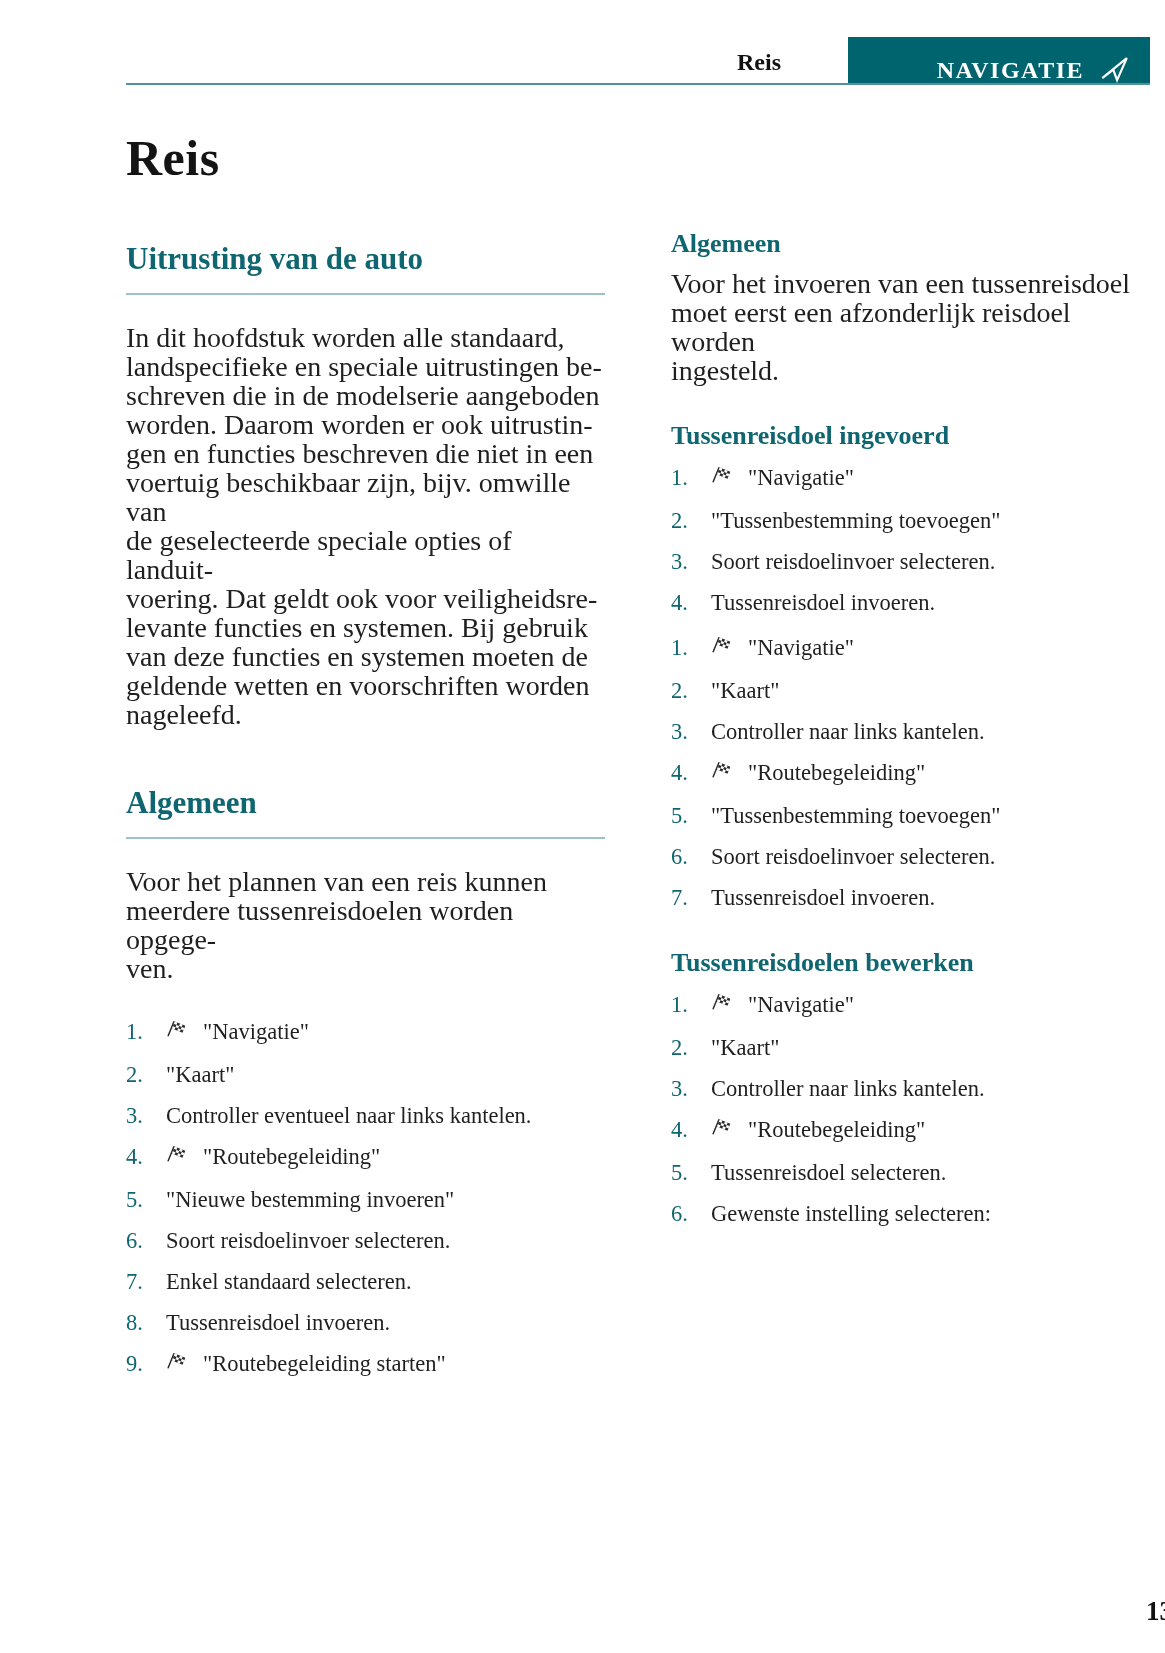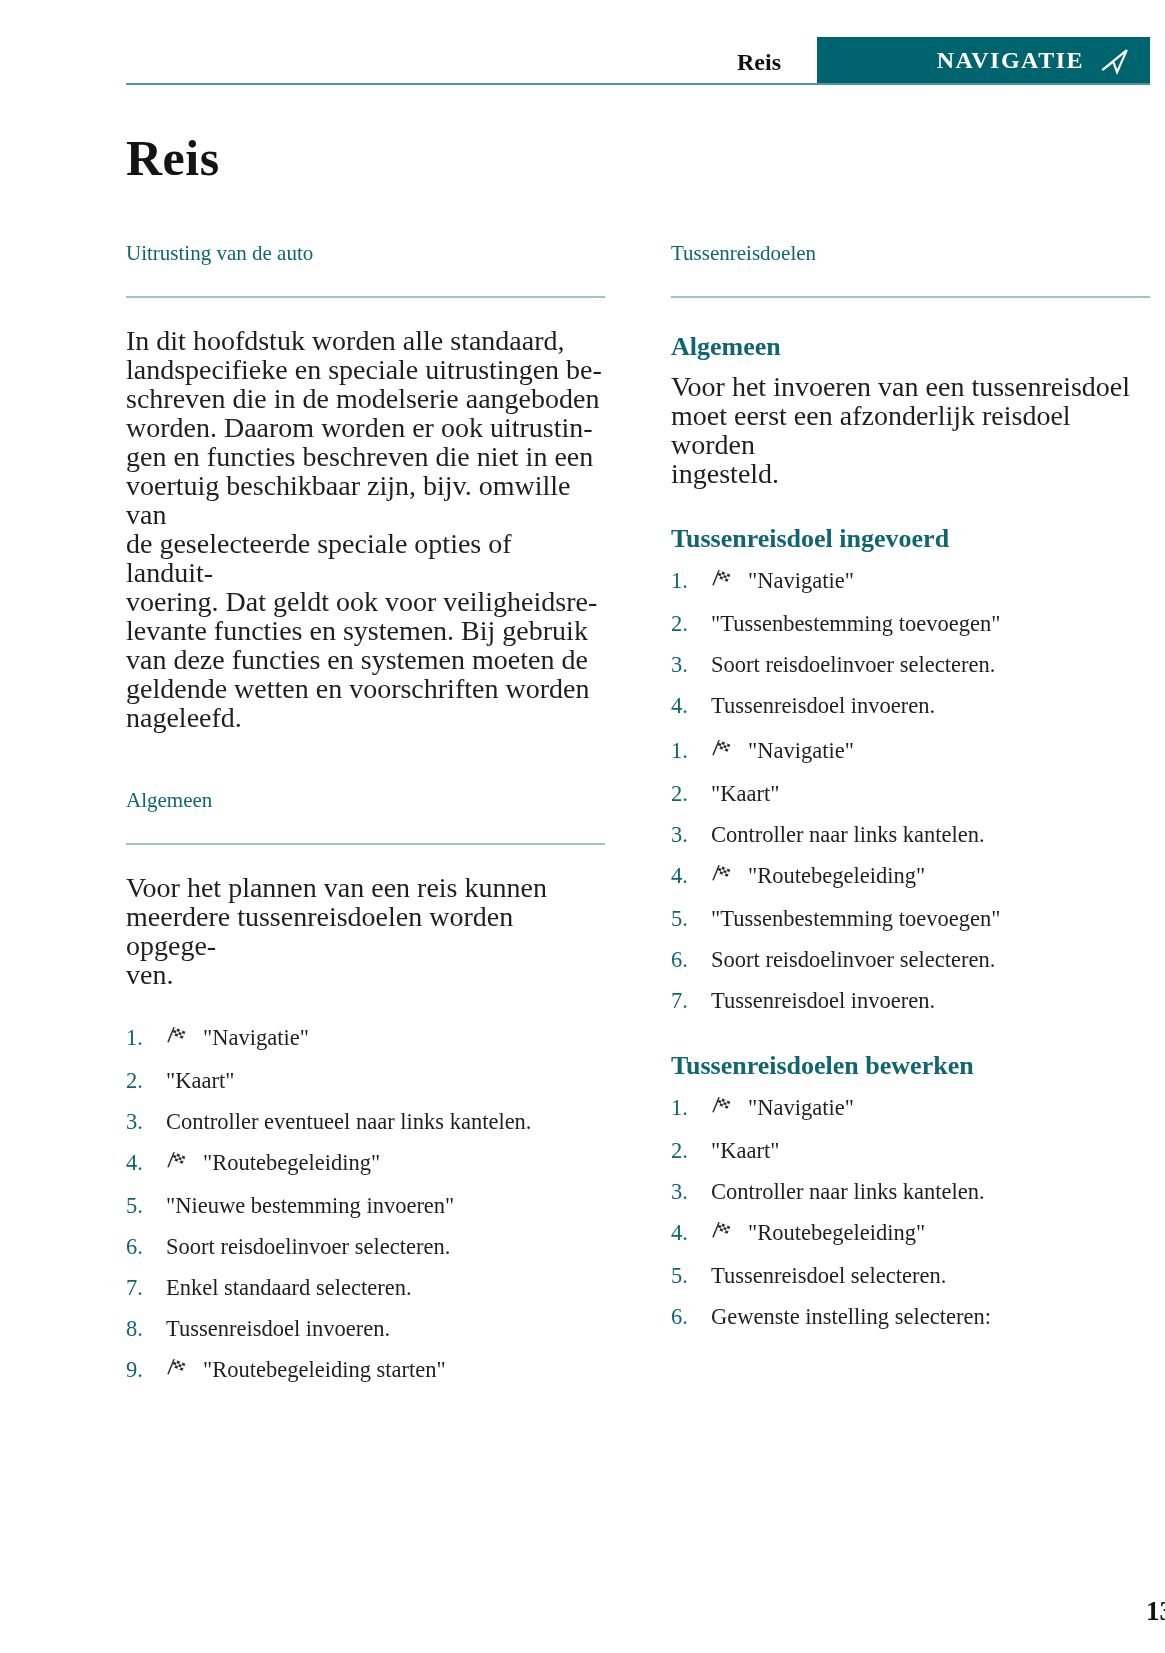--- a/index.html
+++ b/index.html
@@ -10,35 +10,35 @@
     font-family:"Liberation Serif",serif;
     color:#1f1f1f;
     overflow:hidden;
     margin-left:48px;
   }
   
   .header{position:absolute;top:0;left:0;right:0;height:85px;}
   .header-rule{position:absolute;left:78px;right:63px;bottom:0;height:2px;background:#4f939c;}
   .chapter-label{position:absolute;right:432px;bottom:9px;font-size:24px;font-weight:bold;color:#111;}
   .nav-badge{
-    position:absolute;right:63px;bottom:1px;width:333px;height:47px;
+    position:absolute;right:63px;bottom:1px;width:302px;height:47px;
     background:#00646F;color:#ffffff;
-    display:flex;align-items:center;justify-content:flex-end;
+    display:flex;align-items:flex-end;justify-content:flex-end;
     gap:15px;padding-right:20px;box-sizing:border-box;
   }
   .nav-badge-label{font-size:24px;font-weight:bold;letter-spacing:1.5px;}
   .nav-arrow{display:block;}
   
   .content{padding:85px 63px 0 78px;}
   .page-title{font-size:50px;font-weight:bold;color:#141414;margin:44px 0 0 0;letter-spacing:.5px;}
   .columns{display:flex;gap:66px;margin-top:8px;}
   .col{width:479px;flex:none;}
   .section-title{
-    font-size:21px;font-weight:normal;color:#0F6670;margin:0;
-    padding-bottom:30px;border-bottom:2px solid #9fc2c8;
+    font-size:31px;font-weight:bold;color:#0F6670;margin:0;
+    padding-bottom:16px;border-bottom:2px solid #9fc2c8;
   }
   .mt-first{margin-top:46px;}
   .mt-section{margin-top:56px;}
   .mt-section2{margin-top:54px;}
   .sub-title{font-size:26px;font-weight:bold;color:#0F6670;margin:36px 0 0 0;}
   .sub-title.tight{margin-top:34px;}
   .body-p{font-size:28px;line-height:29px;margin:28px 0 0 0;white-space:pre-line;}
   .body-p.after-sub{margin-top:10px;}
   .body-p.mid{margin-top:12px;}
   .body-p.between{margin-top:14px;}
@@ -171,21 +171,20 @@
                     </g>
                   </g>
                 </svg></span>
             <span class="txt">"Routebegeleiding starten"</span>
           </div>
         </div>
       </div>
 
       <div class="col">
 
-        <h2 class="section-title mt-first">Tussenreisdoelen</h2>
 
         <h3 class="sub-title tight">Algemeen</h3>
         <p class="body-p after-sub">Voor het invoeren van een tussenreisdoel
 moet eerst een afzonderlijk reisdoel worden
 ingesteld.</p>
 
         <h3 class="sub-title">Tussenreisdoel ingevoerd</h3>
         <div class="steps tight">
           <div class="li">
             <span class="num">1.</span>

